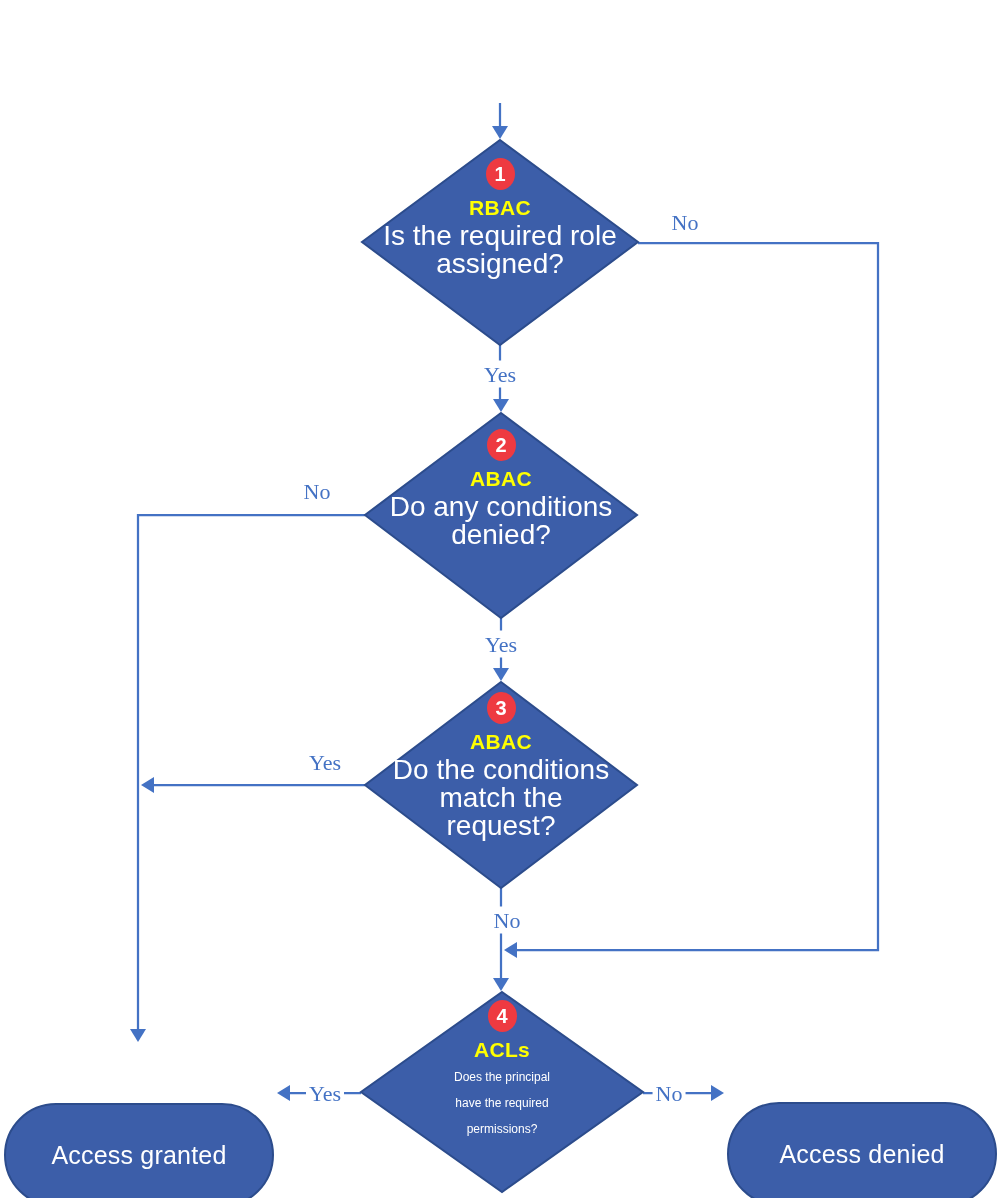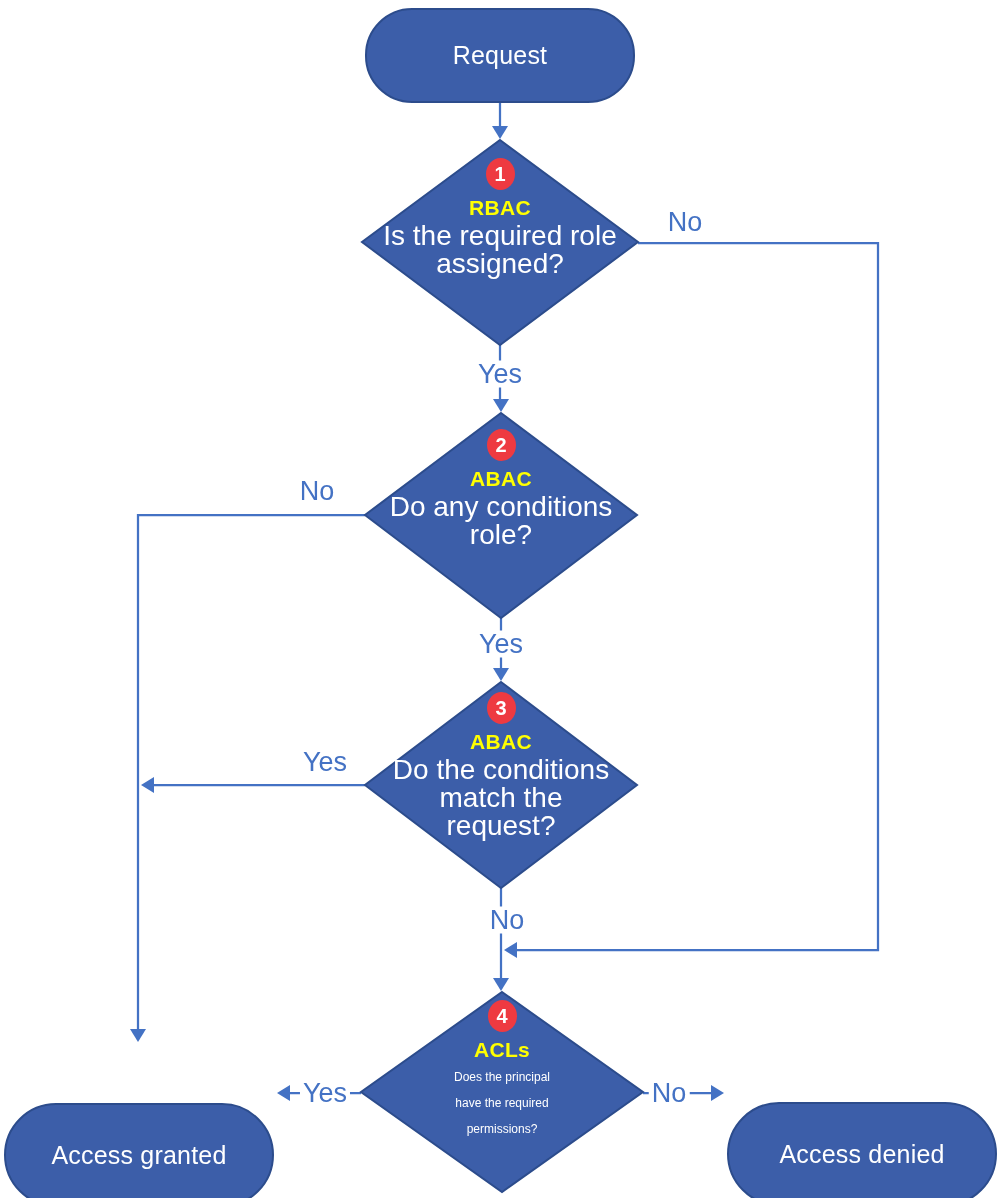--- a/index.html
+++ b/index.html
@@ -84,23 +84,24 @@
     line-height: 28px;
     white-space: pre-line;
   }
   .dcontent.d4 .question { font-size: 12px; line-height: 26px; }
 
   .edge-label {
     position: absolute;
     transform: translate(-50%, -50%);
     color: var(--connector, #4472C4);
     background: var(--background, #fff);
-    font-size: 27px;
+    font-size: 22px;
     line-height: 27px;
     padding: 0 3px;
+    font-family: Liberation Serif, serif;
   }
 </style>
 </head>
 <body>
 
 <div class="canvas">
 
   <svg class="layer" width="1000" height="1198" viewBox="0 0 1000 1198">
 
     <line class="conn" x1="500" y1="103" x2="500" y2="127"></line>
@@ -122,41 +123,38 @@
     <polygon class="ah" points="138,1042 130,1029 146,1029"></polygon>
     <polygon class="ah" points="277,1093 290,1085 290,1101"></polygon>
     <polygon class="ah" points="724,1093 711,1085 711,1101"></polygon>
 
     <polygon class="dshape" points="500,140 638,242 500,345 362,242"></polygon>
     <polygon class="dshape" points="501,413 637,515 501,618 365,515"></polygon>
     <polygon class="dshape" points="501,682 637,785 501,888 365,785"></polygon>
     <polygon class="dshape" points="502,992 643,1092 502,1192 361,1092"></polygon>
   </svg>
 
-  <div class="oval request">
-    <span>Request</span>
-  </div>
   <div class="oval granted">
     <span>Access granted</span>
   </div>
   <div class="oval denied">
     <span>Access denied</span>
   </div>
 
   <div class="dcontent d1">
     <div class="badge">1</div>
     <div class="category">RBAC</div>
     <div class="question">Is the required role
 assigned?</div>
   </div>
   <div class="dcontent d2">
     <div class="badge">2</div>
     <div class="category">ABAC</div>
     <div class="question">Do any conditions
-role?</div>
+denied?</div>
   </div>
   <div class="dcontent d3">
     <div class="badge">3</div>
     <div class="category">ABAC</div>
     <div class="question">Do the conditions
 match the
 request?</div>
   </div>
   <div class="dcontent d4">
     <div class="badge">4</div>

